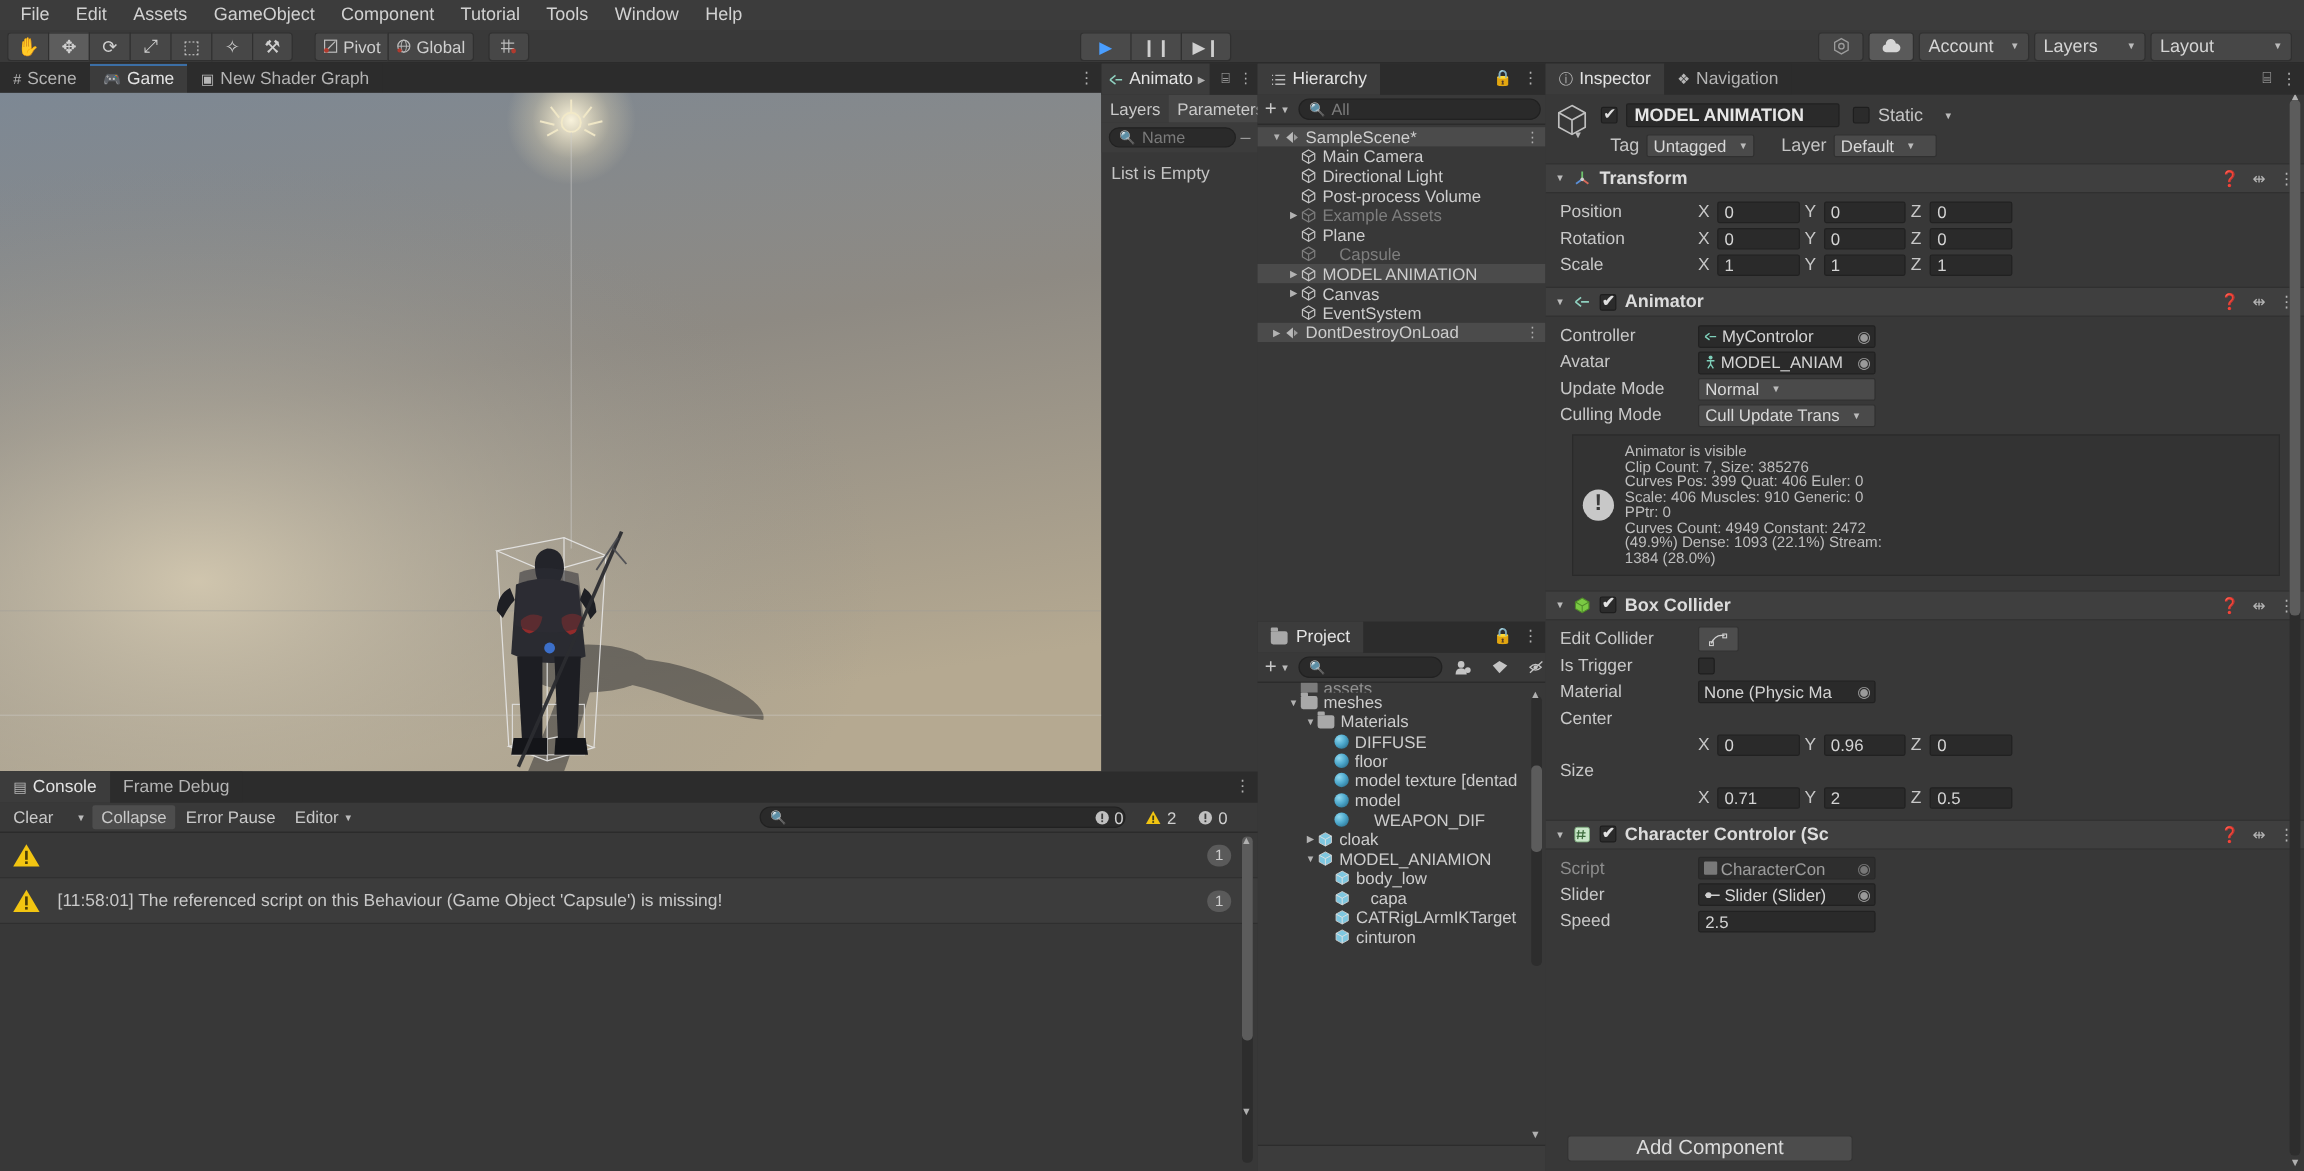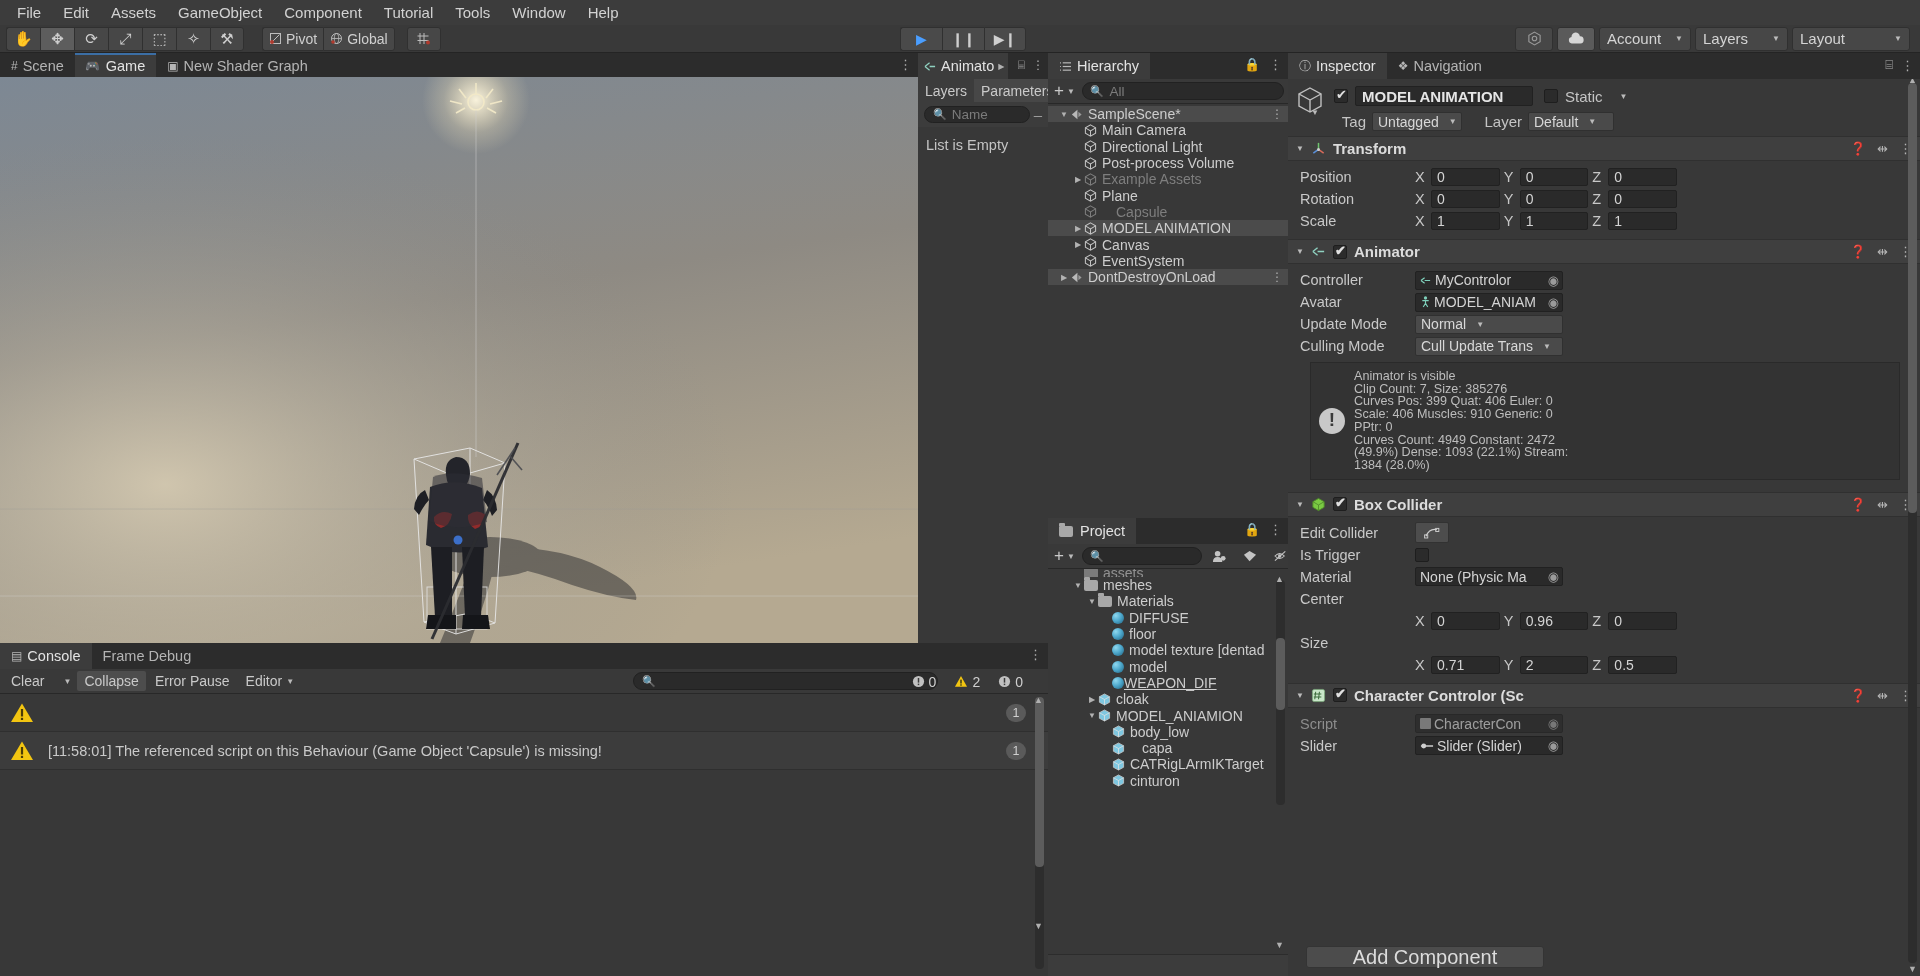--- a/index.html
+++ b/index.html
@@ -152,21 +152,21 @@
     display:flex; padding:7px 8px; gap:9px; font-size:12.6px; color:#bdbdbd; line-height:12.7px;
   }
   .ibang {
     width:26px; height:26px; border-radius:50%; background:#c8c8c8; color:#3a3a3a;
     display:flex; align-items:center; justify-content:center; font-weight:bold; font-size:19px;
     flex-shrink:0; align-self:center;
   }
   .addcomp {
     position:absolute; left:18px; bottom:8px; width:238px; height:22px;
     background:#4c4c4c; border:1px solid #343434; border-radius:3px;
-    display:flex; align-items:center; justify-content:center; font-size:20px; color:#dcdcdc;
+    display:flex; align-items:center; justify-content:center; font-size:17px; color:#dcdcdc;
   }
   .scrollbar { position:absolute; right:2px; width:9px; background:#2d2d2d; border-radius:4px; }
   .scrollthumb { position:absolute; width:9px; background:#5c5c5c; border-radius:4px; }
 
   .cube-icon { display:inline-block; width:13px; height:13px; flex-shrink:0; }
   .mat-sphere {
     width:12px; height:12px; border-radius:50%; flex-shrink:0;
     background:radial-gradient(circle at 32% 30%, #8fd8ef 0%, #4ea9cd 45%, #1f5f7d 100%);
   }
   .mesh-ico { width:13px; height:13px; flex-shrink:0; }
@@ -666,21 +666,21 @@
         <div class="prow">
           <span style="width:52px; flex-shrink:0;"></span>
           <span class="twisty"></span>
           <span class="mat-sphere"></span>
           <span style="margin-left:5px;">model</span>
         </div>
         <div class="prow">
           <span style="width:52px; flex-shrink:0;"></span>
           <span class="twisty"></span>
           <span class="mat-sphere"></span>
-          <span style="margin-left:0;text-decoration:underline;">WEAPON_DIF</span>
+          <span style="margin-left:21px;">WEAPON_DIF</span>
         </div>
         <div class="prow">
           <span style="width:38px; flex-shrink:0;"></span>
           <span class="twisty">▶</span>
           <svg class="mesh-ico" viewBox="0 0 14 14">
             <path d="M7 1 L12.5 4 L12.5 10 L7 13 L1.5 10 L1.5 4 Z" fill="#7fc7e0" stroke="#cfcfcf" stroke-width="0.8"></path>
             <path d="M1.5 4 L7 7 L12.5 4 M7 7 L7 13" fill="none" stroke="#e3e3e3" stroke-width="0.8"></path>
           </svg>
           <span style="margin-left:5px;">cloak</span>
         </div>
@@ -1024,20 +1024,26 @@
               <span class="flabel" style="">Slider</span>
               <div class="objfld" style="">
                 <svg width="14" height="8" viewBox="0 0 15 8">
                   <line x1="1" y1="4" x2="14" y2="4" stroke="#cfcfcf" stroke-width="1.4"></line>
                   <circle cx="4" cy="4" r="2.6" fill="#cfcfcf"></circle>
                 </svg>
                 <span>Slider (Slider)</span>
                 <span class="dot">◉</span>
               </div>
             </div>
+            <div class="frow">
+              <span class="flabel" style="">Speed</span>
+              <div class="fld" style="width:148px;">
+                <span>2.5</span>
+              </div>
+            </div>
           </div>
         </div>
 
       <div class="addcomp">
         <span>Add Component</span>
       </div>
       <div class="scrollbar" style="top:4px; right:3px; height:880px;">
         <div class="scrollthumb" style="top:0px; height:430px;"></div>
       </div>
       <div style="position:absolute; right:3px; top:-4px; color:#b0b0b0; font-size:9px;">▲</div>

